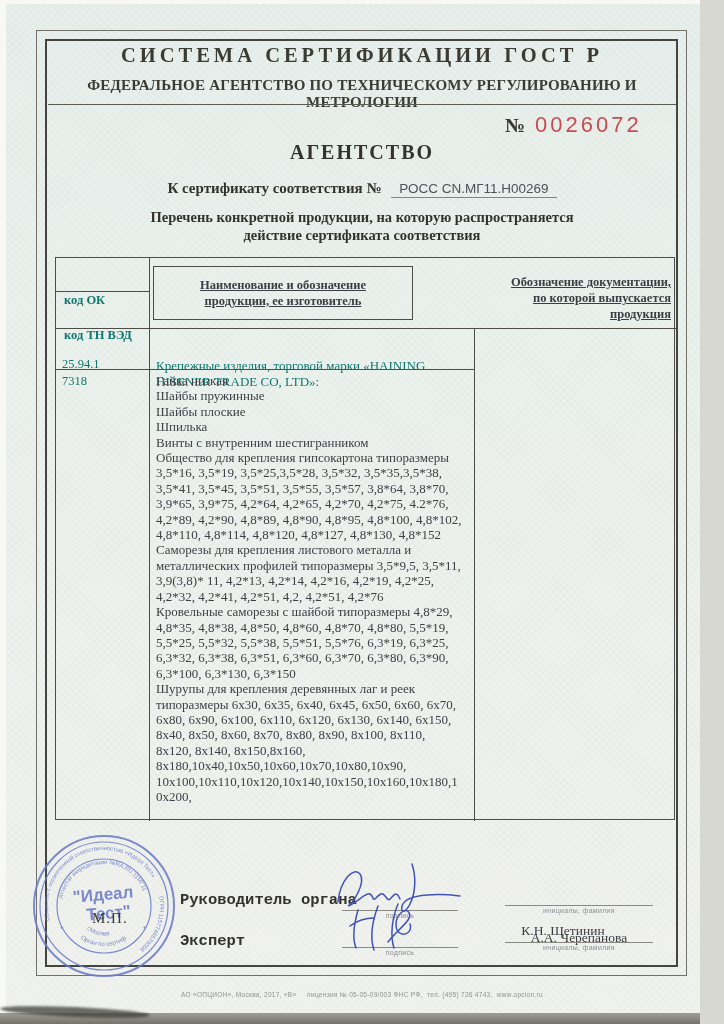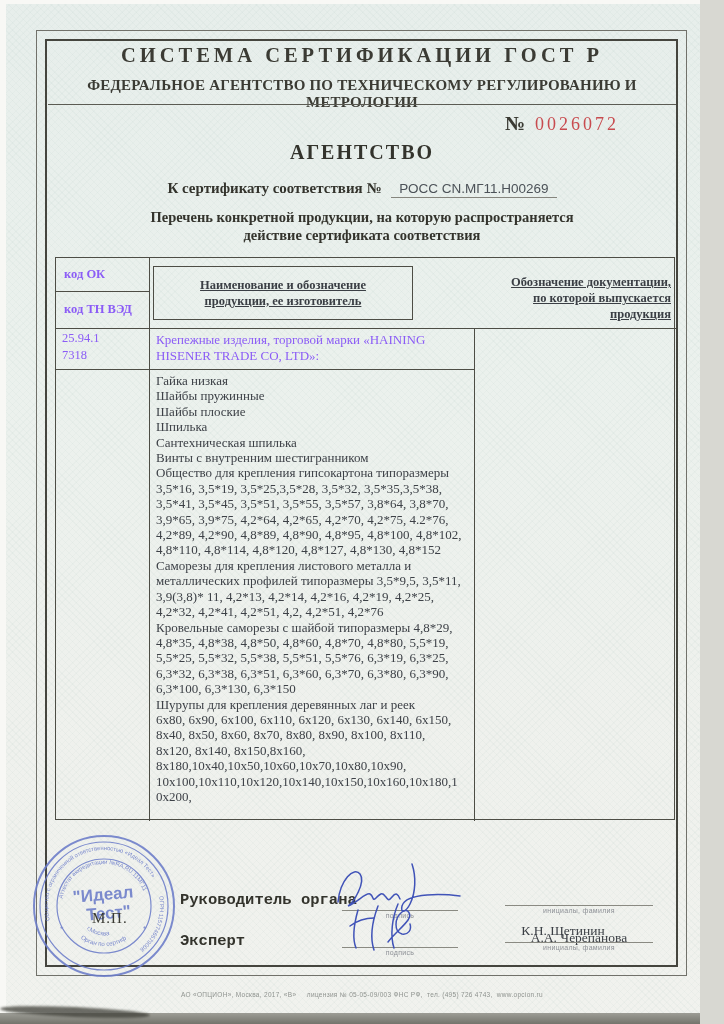--- a/index.html
+++ b/index.html
@@ -36,21 +36,21 @@
     font-size:15px; font-weight:bold; letter-spacing:0.2px; color:#3b3b34;
     transform:scaleX(1.0);
   }
   .header-rule{
     position:absolute; left:48px; top:104px; width:628px; height:0;
     border-top:1.5px solid #5b5b53;
   }
   .serial{ position:absolute; left:505px; top:112px; white-space:nowrap; }
   .serial .num-sign{ font-size:20px; font-weight:bold; color:#3a3a33; margin-right:10px; }
   .serial .digits{
-    font-family:Liberation Serif, serif; font-size:18px; color:#c84b4f;
+    font-family:Liberation Sans, sans-serif; font-size:22px; color:#c84b4f;
     letter-spacing:3px; font-weight:500;
   }
   .appendix-title{
     position:absolute; left:47px; top:141px; width:630px; text-align:center;
     font-size:20px; font-weight:bold; letter-spacing:2px; color:#33332c;
   }
   .cert-line{
     position:absolute; left:47px; top:180px; width:630px; text-align:center;
     font-size:15px; color:#33332c;
   }
@@ -66,21 +66,21 @@
 
   
   .table{ position:absolute; left:55px; top:257px; width:620px; height:563px;
     border:1.5px solid #4d4d45; }
   .tline{ position:absolute; background:#4d4d45; }
   .v-col1{ left:93px; top:0; width:1.4px; height:563px; }
   .v-col3{ left:418px; top:70px; width:1.4px; height:493px; }
   .h-header{ left:0; top:70px; width:620px; height:1.4px; }
   .h-kod{ left:0; top:33px; width:93px; height:1.2px; }
   .h-row1{ left:0; top:111px; width:419px; height:1.3px; }
-  .cell{ position:absolute; color:#8b5cf6; font-size:13px; line-height:15.4px; }
+  .cell{ position:absolute; color:#0f766e; font-size:13px; line-height:15.4px;margin-top:26px; }
   .kod-ok{ left:8px; top:9px; font-size:12.5px; font-weight:bold; }
   .kod-tnved{ left:8px; top:44px; font-size:12.5px; font-weight:bold;text-align:right; }
   .hdr-col2-box{
     position:absolute; left:97px; top:8px; width:260px; height:54px;
     border:1.3px solid #4d4d45; display:flex; flex-direction:column;
     align-items:center; justify-content:center;
   }
   .hdr-col2-box div, .hdr-col3 div{ font-size:12.5px; font-weight:bold; line-height:16px; color:#3a3e44; text-align:right;text-decoration:underline;}
   .hdr-col3{ position:absolute; left:425px; top:16px; width:190px; text-align:center; }
   .code1{ left:6px; top:73px; font-size:12.5px; }
@@ -161,38 +161,38 @@
     <div class="cell code1">25.94.1</div>
     <div class="cell code2">7318</div>
     <div class="cell name1">Крепежные изделия, торговой марки «HAINING</div>
     <div class="cell name2">HISENER TRADE CO, LTD»:</div>
 
     <div class="products">
         <div>Гайка низкая</div>
         <div>Шайбы пружинные</div>
         <div>Шайбы плоские</div>
         <div>Шпилька</div>
-        <div>Сантехническая шпилька</div>
         <div>Винты с внутренним шестигранником</div>
         <div>Общество для крепления гипсокартона типоразмеры</div>
         <div>3,5*16, 3,5*19, 3,5*25,3,5*28, 3,5*32, 3,5*35,3,5*38,</div>
         <div>3,5*41, 3,5*45, 3,5*51, 3,5*55, 3,5*57, 3,8*64, 3,8*70,</div>
         <div>3,9*65, 3,9*75, 4,2*64, 4,2*65, 4,2*70, 4,2*75, 4.2*76,</div>
         <div>4,2*89, 4,2*90, 4,8*89, 4,8*90, 4,8*95, 4,8*100, 4,8*102,</div>
         <div>4,8*110, 4,8*114, 4,8*120, 4,8*127, 4,8*130, 4,8*152</div>
         <div>Саморезы для крепления листового металла и</div>
         <div>металлических профилей типоразмеры 3,5*9,5, 3,5*11,</div>
         <div>3,9(3,8)* 11, 4,2*13, 4,2*14, 4,2*16, 4,2*19, 4,2*25,</div>
         <div>4,2*32, 4,2*41, 4,2*51, 4,2, 4,2*51, 4,2*76</div>
         <div>Кровельные саморезы с шайбой типоразмеры 4,8*29,</div>
         <div>4,8*35, 4,8*38, 4,8*50, 4,8*60, 4,8*70, 4,8*80, 5,5*19,</div>
         <div>5,5*25, 5,5*32, 5,5*38, 5,5*51, 5,5*76, 6,3*19, 6,3*25,</div>
         <div>6,3*32, 6,3*38, 6,3*51, 6,3*60, 6,3*70, 6,3*80, 6,3*90,</div>
         <div>6,3*100, 6,3*130, 6,3*150</div>
         <div>Шурупы для крепления деревянных лаг и реек</div>
+        <div>типоразмеры 6x30, 6x35, 6x40, 6x45, 6x50, 6x60, 6x70,</div>
         <div>6x80, 6x90, 6x100, 6x110, 6x120, 6x130, 6x140, 6x150,</div>
         <div>8x40, 8x50, 8x60, 8x70, 8x80, 8x90, 8x100, 8x110,</div>
         <div>8x120, 8x140, 8x150,8x160,</div>
         <div>8x180,10x40,10x50,10x60,10x70,10x80,10x90,</div>
         <div>10x100,10x110,10x120,10x140,10x150,10x160,10x180,1</div>
         <div>0x200,</div>
       </div>
   </div>
 
   <svg class="stamp" width="160" height="160" viewBox="0 0 160 160">

